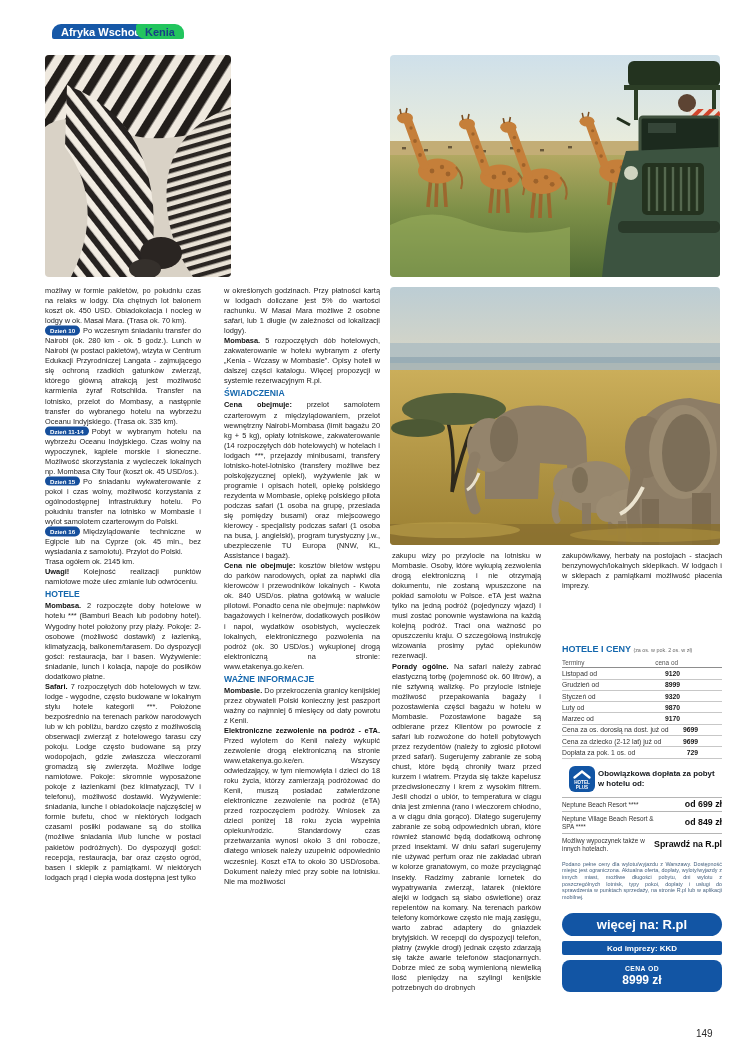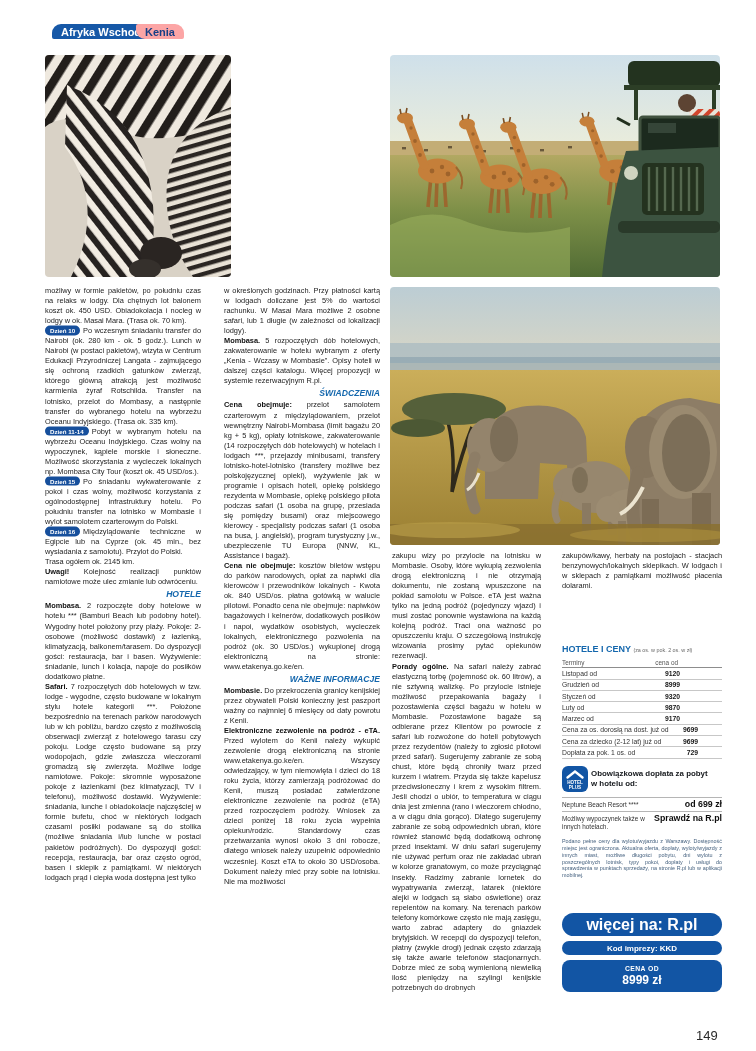--- a/index.html
+++ b/index.html
@@ -7,64 +7,64 @@
   body {
     width:756px; height:1051px; position:relative; overflow:hidden;
     font-family:"Liberation Sans", sans-serif; color:#1f1f1f;
   }
   .abs { position:absolute; }
 
   
   .pill { height:15px; display:flex; align-items:center; padding:0 9px;
           font-size:11px; font-weight:bold; border-radius:8px 8px 8px 8px; }
   .pill-region { left:52px; top:24px; background:#1658a7; color:#fff; border-radius:9px 2px 9px 2px;}
-  .pill-country{ left:136px; top:24px; background:#fca5a5; color:#173f86; border-radius:2px 9px 2px 9px;}
+  .pill-country{ left:136px; top:24px; background:#22c55e; color:#173f86; border-radius:2px 9px 2px 9px;}
 
   
   .photo { overflow:hidden; border-radius:4px; }
   .photo svg { display:block; width:100%; height:100%; }
 
   
   .col { font-size:7.4px; line-height:10.05px; text-align:justify; color:#232323; overflow:hidden; }
   .col p { margin:0; }
   .b { font-weight:bold; color:#111; }
-  .sec-h { color:#1467ad; font-weight:bold; font-size:8.6px; line-height:11px; margin:2px 0 1px; text-align:right;font-style:italic; }
+  .sec-h { color:#1467ad; font-weight:bold; font-size:8.6px; line-height:11px; margin:2px 0 1px; text-align:left; }
   .day-pill { display:inline-block; background:#164f9c; color:#fff; font-weight:bold;
               font-size:6.2px; line-height:9px; padding:0 5px 0.5px; border-radius:6px;
               margin-right:3px; transform:translateY(-0.5px); }
 
   
   .sb-title { color:#1467ad; font-weight:bold; font-size:9px; }
   .sb-title small { color:#6a6a6a; font-weight:normal; font-size:5.4px; }
   .trow { display:flex; justify-content:space-between; align-items:center;
           height:11.3px; border-bottom:0.7px solid #c7c7c7; font-size:6.8px; color:#333; }
   .trow.head { font-size:6.4px; color:#555; border-bottom:1px solid #8d8d8d; }
   .trow .val { font-weight:bold; color:#161616; }
   .trow .val.mid { margin-right:42px; }
   .trow .val.near { margin-right:24px; }
   .trow.head .val { font-weight:normal; color:#555; margin-right:44px; }
 
-  .hp-head { display:flex; gap:3px; align-items:center; margin:7px 0 5px; }
+  .hp-head { display:flex; gap:3px; align-items:center; margin:7px 0 5px;justify-content:flex-end; }
   .hp-title { font-weight:bold; font-size:7.9px; line-height:9.5px; color:#15181c; text-align:left; }
-  .hrow { display:flex; justify-content:space-between; align-items:flex-start;
+  .hrow { display:flex; justify-content:space-between; align-items:center;
           border-top:0.7px solid #b5b5b5; padding:3px 0; font-size:6.4px; line-height:7.6px; color:#333; }
   .hrow .hlbl { width:92px; }
   .hrow .hval { font-weight:bold; font-size:8.8px; color:#0e0e0e; white-space:nowrap; }
 
   .fine { font-size:5.4px; line-height:6.7px; color:#45617f; margin-top:5px; text-align:justify; }
 
   .btn { background:#1255a4; color:#fff; font-weight:bold; display:flex;
          align-items:center; justify-content:center; width:160px; }
-  .btn-more  { height:23px; border-radius:12px; font-size:16px; }
-  .btn-code  { height:14px; border-radius:7px; font-size:8px; margin-top:5px; }
+  .btn-more  { height:23px; border-radius:12px; font-size:13px; }
+  .btn-code  { height:14px; border-radius:2px; font-size:8px; margin-top:5px; }
   .btn-price { height:32px; border-radius:8px; flex-direction:column; line-height:1; margin-top:5px; }
   .btn-price .cap { font-size:6.8px; letter-spacing:0.4px; }
   .btn-price .amt { font-size:12px; margin-top:1.5px; }
 
-  .pageno { font-size:13px; color:#2a2a2a; }
+  .pageno { font-size:10px; color:#2a2a2a; }
 </style>
 </head>
 <body>
 
 <div class="abs pill pill-region">Afryka Wschodnia</div>
 <div class="abs pill pill-country">Kenia</div>
 
 <div class="abs photo" style="left:45px;top:55px;width:186px;height:222px;">
   <svg viewBox="0 0 186 222" preserveAspectRatio="none">
     <defs>
@@ -228,21 +228,21 @@
   <p><span class="b">Mombasie.</span><span> Do przekroczenia granicy kenijskiej przez obywateli Polski konieczny jest paszport ważny co najmniej 6 miesięcy od daty powrotu z Kenii.</span></p>
   <p><span class="b">Elektroniczne zezwolenie na podróż - eTA.</span><span> Przed wylotem do Kenii należy wykupić zezwolenie drogą elektroniczną na stronie www.etakenya.go.ke/en. Wszyscy odwiedzający, w tym niemowlęta i dzieci do 18 roku życia, którzy zamierzają podróżować do Kenii, muszą posiadać zatwierdzone elektroniczne zezwolenie na podróż (eTA) przed rozpoczęciem podróży. Wniosek za dzieci poniżej 18 roku życia wypełnia opiekun/rodzic. Standardowy czas przetwarzania wynosi około 3 dni robocze, dlatego wniosek należy uzupełnić odpowiednio wcześniej. Koszt eTA to około 30 USD/osoba. Dokument należy mieć przy sobie na lotnisku. Nie ma możliwości</span></p>
 </div>
 
 <div class="abs col" style="left:392px;top:551px;width:149px;height:465px;">
   <p>zakupu wizy po przylocie na lotnisku w Mombasie. Osoby, które wykupią zezwolenia drogą elektroniczną i nie otrzymają dokumentu, nie zostaną wpuszczone na pokład samolotu w Polsce. eTA jest ważna tylko na jedną podróż (pojedynczy wjazd) i musi zostać ponownie wystawiona na każdą kolejną podróż. Traci ona ważność po opuszczeniu kraju. O szczegółową instrukcję wizowania prosimy pytać opiekunów rezerwacji.</p>
   <p><span class="b">Porady ogólne.</span><span> Na safari należy zabrać elastyczną torbę (pojemność ok. 60 litrów), a nie sztywną walizkę. Po przylocie istnieje możliwość przepakowania bagaży i pozostawienia części bagażu w hotelu w Mombasie. Pozostawione bagaże są odbierane przez Klientów po powrocie z safari lub rozwożone do hoteli pobytowych przez rezydentów (należy to zgłosić pilotowi przed safari). Sugerujemy zabranie ze sobą chust, które będą chroniły twarz przed kurzem i wiatrem. Przyda się także kapelusz przeciwsłoneczny i krem z wysokim filtrem. Jeśli chodzi o ubiór, to temperatura w ciągu dnia jest zmienna (rano i wieczorem chłodno, a w ciągu dnia gorąco). Dlatego sugerujemy zabranie ze sobą odpowiednich ubrań, które również stanowić będą dodatkową ochronę przed insektami. W dniu safari sugerujemy nie używać perfum oraz nie zakładać ubrań w kolorze granatowym, co może przyciągnąć insekty. Radzimy zabranie lornetek do wypatrywania zwierząt, latarek (niektóre alejki w lodgach są słabo oświetlone) oraz repelentów na komary. Na terenach parków telefony komórkowe często nie mają zasięgu, warto zabrać adaptery do gniazdek brytyjskich. W recepcji do dyspozycji telefon, płatny (zwykle drogi) jednak często zdarzają się także awarie telefonów stacjonarnych. Dobrze mieć ze sobą wymienioną niewielką ilość pieniędzy na szylingi kenijskie potrzebnych do drobnych</span></p>
 </div>
 
 <div class="abs col" style="left:562px;top:551px;width:160px;height:48px;">
-  <p>zakupów/kawy, herbaty na postojach - stacjach benzynowych/lokalnych sklepikach. W lodgach i w sklepach z pamiątkami możliwość płacenia dolarami.</p>
+  <p>zakupów/kawy, herbaty na postojach - stacjach benzynowych/lokalnych sklepikach. W lodgach i w sklepach z pamiątkami możliwość płacenia imprezy.</p>
 </div>
 
 <div class="abs" style="left:562px;top:644px;width:160px;">
   <div class="sb-title">
     <span>HOTELE I CENY</span>
     <small>(za os. w pok. 2 os. w zł)</small>
   </div>
   <div style="margin-top:3px;">
     <div class="trow head">
       <span>Terminy</span>
@@ -290,20 +290,24 @@
       <text x="13" y="22.5" font-size="4.6" fill="#fff" text-anchor="middle" font-weight="bold" font-family="Liberation Sans, sans-serif">PLUS</text>
     </svg>
     <div class="hp-title" style="width:124px;">Obowiązkowa dopłata za pobyt w hotelu od:</div>
   </div>
 
   <div class="hrow">
     <span class="hlbl">Neptune Beach Resort ****</span>
     <span class="hval">od 699 zł</span>
   </div>
   <div class="hrow">
+    <span class="hlbl">Neptune Village Beach Resort &amp; SPA ****</span>
+    <span class="hval">od 849 zł</span>
+  </div>
+  <div class="hrow">
     <span class="hlbl">Możliwy wypoczynek także w innych hotelach.</span>
     <span class="hval">Sprawdź na R.pl</span>
   </div>
 
   <div class="fine">Podano pełne ceny dla wylotu/wyjazdu z Warszawy. Dostępność miejsc jest ograniczona. Aktualna oferta, dopłaty, wyloty/wyjazdy z innych miast, możliwe długości pobytu, dni wylotu z poszczególnych lotnisk, typy pokoi, dopłaty i usługi do sprawdzenia w punktach sprzedaży, na stronie R.pl lub w aplikacji mobilnej.</div>
 </div>
 
 <div class="abs" style="left:562px;top:913px;width:160px;">
   <div class="btn btn-more">więcej na: R.pl</div>
   <div class="btn btn-code">Kod imprezy: KKD</div>

